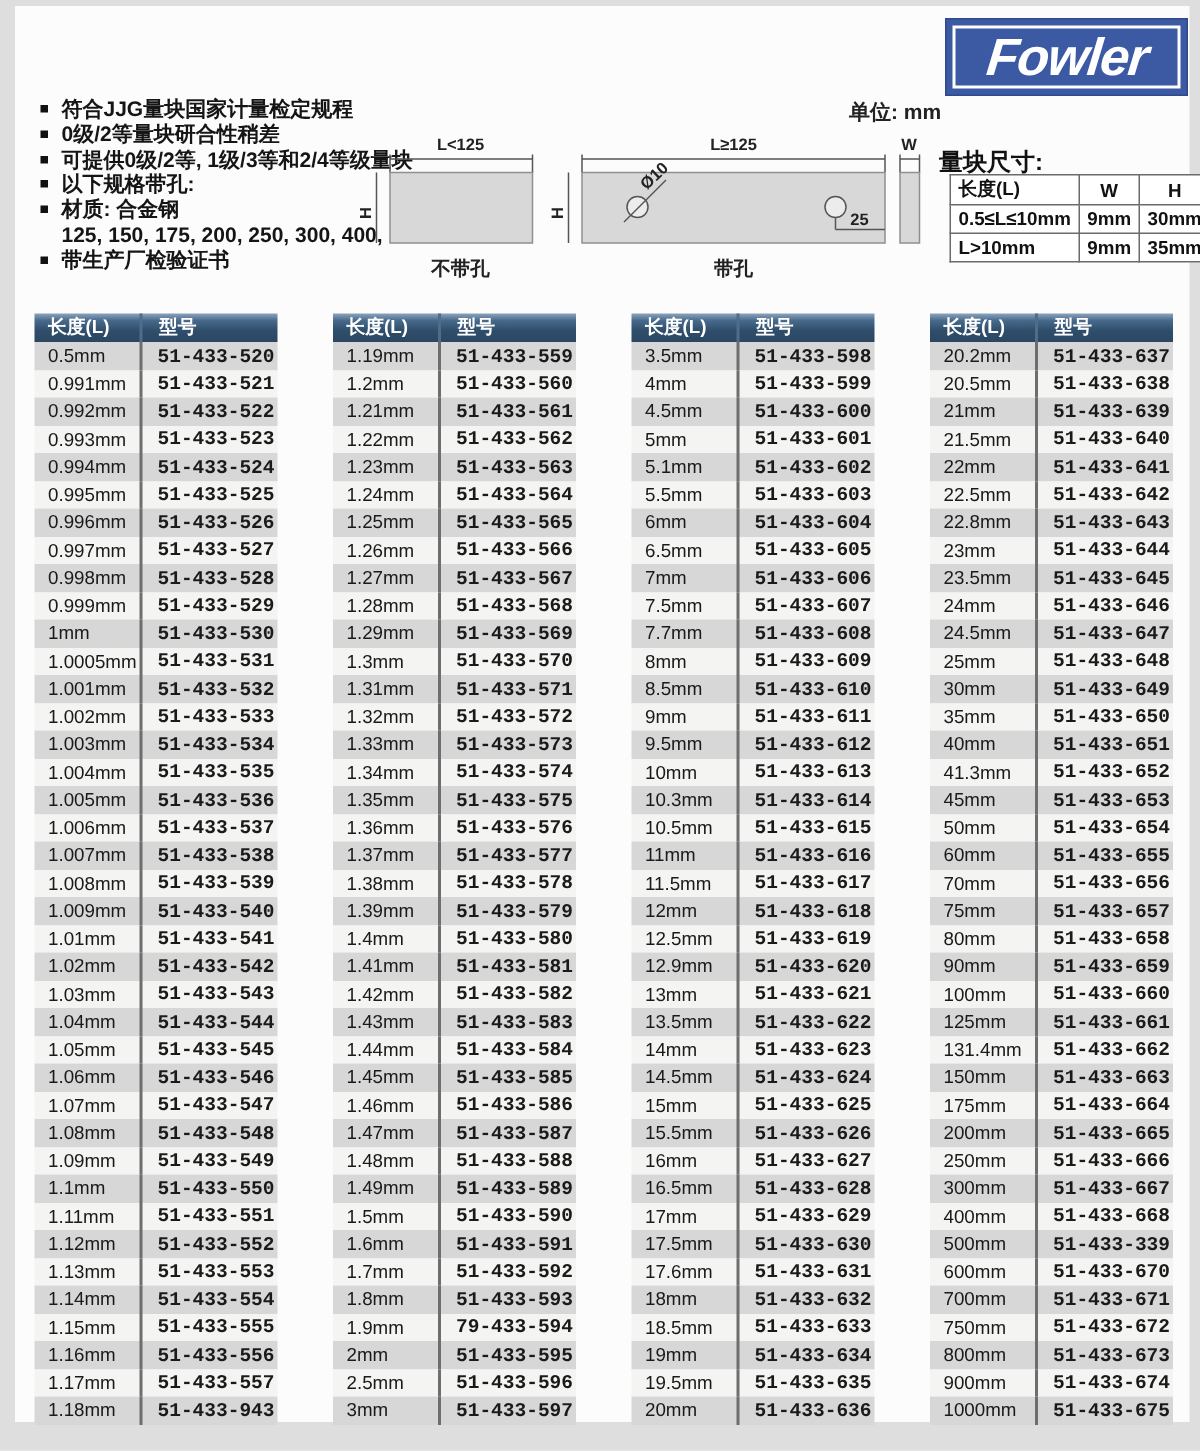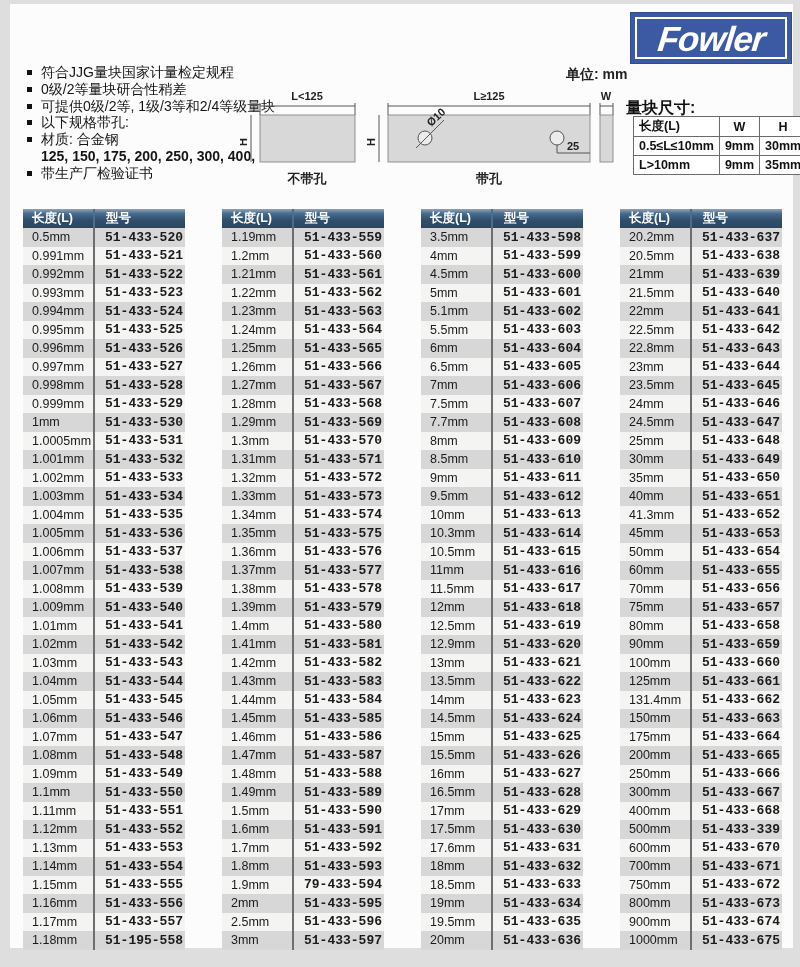--- a/index.html
+++ b/index.html
@@ -8,21 +8,21 @@
   .paper{position:absolute;left:10px;top:4px;width:783px;height:944px;background:#fcfcfc;}
 
   
   .title{position:absolute;left:22px;top:12px;font-size:23px;font-weight:bold;color:#0d0d0d;letter-spacing:1px;}
   .logo{position:absolute;left:630px;top:12px;width:160px;height:50px;background:#3b5aa3;border:1px solid #30498c;display:flex;align-items:center;justify-content:center;}
   .logo-frame{position:absolute;left:4px;top:4px;right:4px;bottom:4px;border:2px solid #ffffff;}
   .logo-text{font-style:italic;font-weight:bold;color:#ffffff;font-size:35px;line-height:1;transform:skewX(-6deg);letter-spacing:-1px;}
 
   
   .features{position:absolute;left:27px;top:64px;width:340px;list-style:none;margin:0;padding:0;}
-  .feat{display:flex;align-items:flex-start;line-height:16.8px;font-size:14px;font-weight:normal;color:#151515;}
+  .feat{display:flex;align-items:flex-start;line-height:16.8px;font-size:14px;font-weight:bold;color:#151515;}
   .sq{flex:0 0 5px;width:5px;height:5px;background:#111;margin:6px 9px 0 0;}
   .feat-extra{margin-left:14px;line-height:17px;font-size:14px;font-weight:bold;color:#151515;}
 
   
   .unit-note{position:absolute;left:566px;top:66px;font-size:14px;font-weight:bold;color:#222;}
 
   
   .diagrams{position:absolute;left:240px;top:85px;}
   .diagrams text{font-family:"Liberation Sans",sans-serif;font-size:11px;font-weight:bold;fill:#222;}
   .diagrams .cap{font-size:13px;}
@@ -302,21 +302,21 @@
           <div class="trow odd">
             <span class="c-len">1.16mm</span>
             <span class="c-model">51-433-556</span>
           </div>
           <div class="trow even">
             <span class="c-len">1.17mm</span>
             <span class="c-model">51-433-557</span>
           </div>
           <div class="trow odd">
             <span class="c-len">1.18mm</span>
-            <span class="c-model">51-195-558</span>
+            <span class="c-model">51-433-943</span>
           </div>
         </div>
     </div>
     <div class="mtable">
       <div class="mhead">
         <span class="h-len">长度(L)</span>
         <span class="h-model">型号</span>
       </div>
       <div>
           <div class="trow odd">

